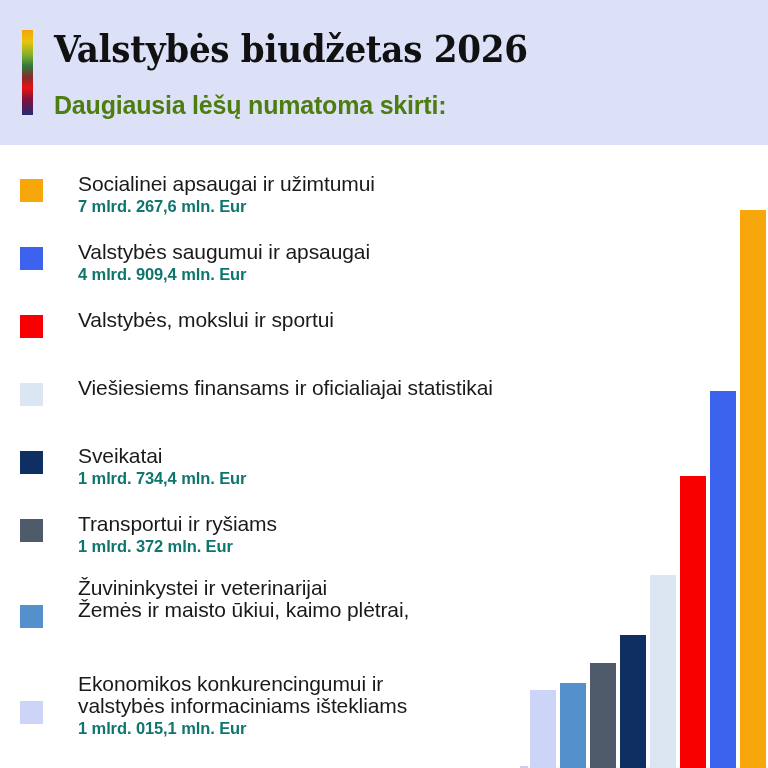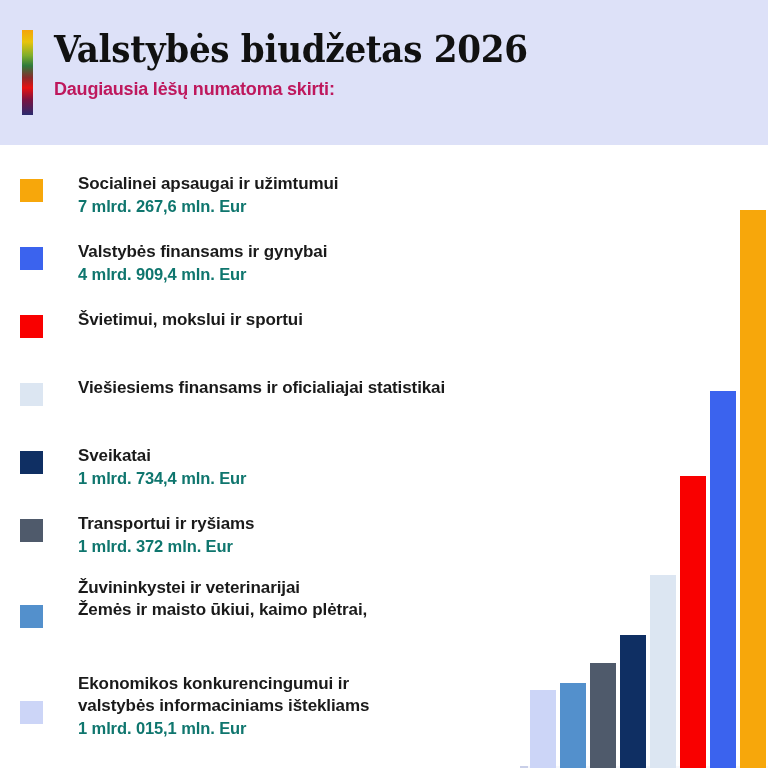--- a/index.html
+++ b/index.html
@@ -58,24 +58,24 @@
     font-weight: 700;
     color: #111111;
     letter-spacing: -0.3px;
     white-space: nowrap;
     font-family: "DejaVu Serif", serif;
     font-stretch: condensed;
   }
   .header-subtitle {
     position: absolute;
     left: 54px;
-    top: 79px;
-    font-size: 18px;
+    top: 91px;
+    font-size: 25px;
     font-weight: 700;
-    color: #be185d;
+    color: #4d7c0f;
     white-space: nowrap;
     letter-spacing: -0.2px;
   }
 
   
   .legend {
     position: absolute;
     left: 0;
     top: 145px;
     width: 560px;
@@ -91,22 +91,22 @@
     left: 20px;
     width: 23px;
     height: 23px;
   }
   .legend-text {
     position: absolute;
     left: 78px;
     width: 480px;
   }
   .legend-label {
-    font-size: 17px;
-    font-weight: 700;
+    font-size: 21px;
+    font-weight: 400;
     color: #1a1a1a;
     line-height: 22px;
     letter-spacing: -0.1px;
     white-space: nowrap;
   }
   .legend-value {
     font-size: 16.5px;
     font-weight: 700;
     color: #0f766e;
     line-height: 23px;
@@ -159,29 +159,29 @@
       <div class="legend-swatch" style="top:6px;background:#f7a70b;"></div>
       <div class="legend-text">
         <div class="legend-label">Socialinei apsaugai ir užimtumui</div>
         <div class="legend-value">7 mlrd. 267,6 mln. Eur</div>
       </div>
     </div>
 
     <div class="legend-item" style="top:96px;">
       <div class="legend-swatch" style="top:6px;background:#3b63ee;"></div>
       <div class="legend-text">
-        <div class="legend-label">Valstybės finansams ir gynybai</div>
+        <div class="legend-label">Valstybės saugumui ir apsaugai</div>
         <div class="legend-value">4 mlrd. 909,4 mln. Eur</div>
       </div>
     </div>
 
     <div class="legend-item" style="top:164px;">
       <div class="legend-swatch" style="top:6px;background:#f90000;"></div>
       <div class="legend-text">
-        <div class="legend-label">Švietimui, mokslui ir sportui</div>
+        <div class="legend-label">Valstybės, mokslui ir sportui</div>
       </div>
     </div>
 
     <div class="legend-item" style="top:232px;">
       <div class="legend-swatch" style="top:6px;background:#dce6f2;"></div>
       <div class="legend-text">
         <div class="legend-label">Viešiesiems finansams ir oficialiajai statistikai</div>
       </div>
     </div>
 

